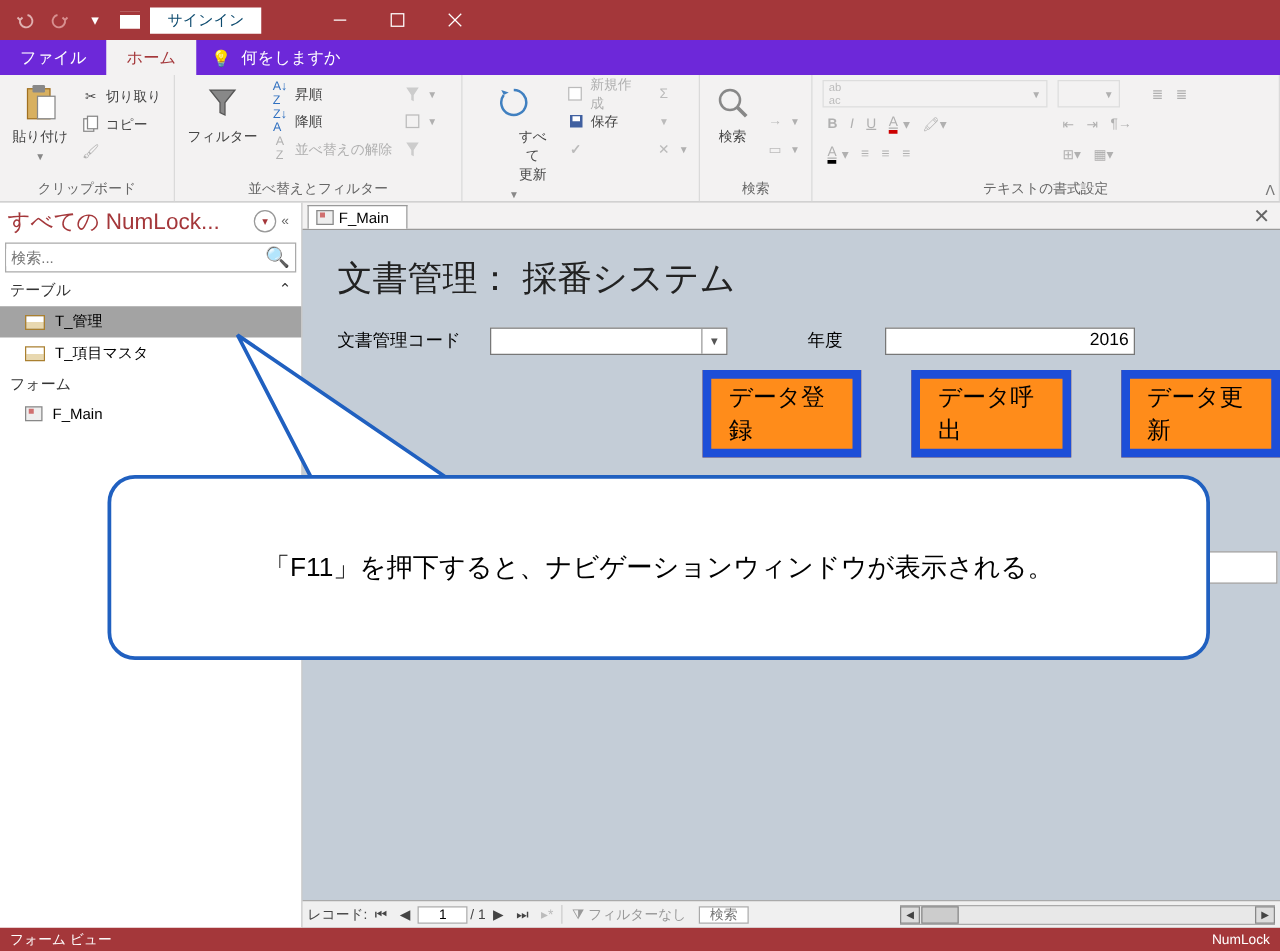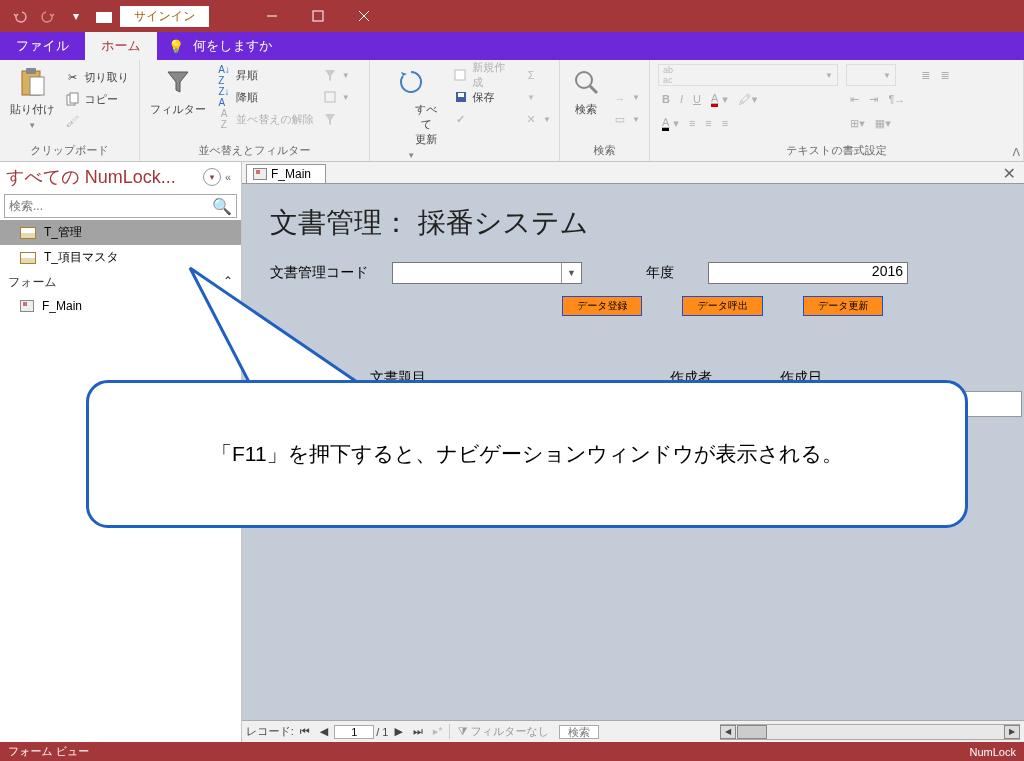--- a/index.html
+++ b/index.html
@@ -4,21 +4,21 @@
 <style>
 * { margin:0; padding:0; box-sizing:border-box; font-family:"Meiryo UI","Yu Gothic UI",sans-serif; }
 body { width:1024px; height:761px; overflow:hidden; background:#fff; position:relative; }
 
 
 .titlebar { height:32px; background:#a4373a; display:flex; align-items:center; color:#fff; font-size:12px; }
 .qat { display:flex; align-items:center; gap:4px; padding:0 8px; }
 .qat-btn { width:24px; height:24px; display:flex; align-items:center; justify-content:center; cursor:default; color:#dba5a6; }
 .titletext { flex:1; padding-left:30px; white-space:nowrap; overflow:hidden; }
 .appicon { width:16px; height:14px; background:#fff; margin-right:8px; display:inline-block; border-top:3px solid #a4373a; }
-.signin-btn { background:#fff; color:#a16207; padding:2px 14px; margin-right:40px; font-size:12px; cursor:pointer; }
+.signin-btn { background:#fff; color:#0c4a6e; padding:2px 14px; margin-right:40px; font-size:12px; cursor:pointer; }
 .winbtns { display:flex; height:100%; }
 .winbtn { width:46px; display:flex; align-items:center; justify-content:center; cursor:default; }
 
 
 .tabs { height:28px; background:#6d28d9; display:flex; align-items:stretch; color:#fff; font-size:13px; }
 .tab { padding:0 16px; display:flex; align-items:center; cursor:pointer; }
 .tab.active { background:#f3f2f2; color:#a4373a; }
 .tell { display:flex; align-items:center; gap:8px; padding:0 12px; }
 
 
@@ -57,21 +57,21 @@
 .docclose { margin-left:auto; padding:0 8px; cursor:pointer; color:#666; }
 .form-area { flex:1; background:#c4cdd7; overflow:hidden; position:relative; }
 .form-title { font-size:28px; padding:20px 0 16px 28px; color:#222; }
 .form-row { display:flex; align-items:center; gap:12px; padding:4px 28px; font-size:14px; }
 .lbl { min-width:110px; }
 .combo { width:190px; height:22px; border:1px solid #777; background:#fff; display:flex; }
 .combo .dd { width:20px; border-left:1px solid #999; display:flex; align-items:center; justify-content:center; font-size:9px; color:#555; }
 .txtfield { flex:1; }
 .yearfield { width:200px; height:22px; border:1px solid #777; background:#fff; text-align:right; padding:0 4px; font-size:14px; }
 .btns { display:flex; gap:40px; padding:8px 0 6px 320px; }
-.obtn { background:#ff8c1a; border:1px solid #1d4ed8; padding:2px 14px; font-size:10px; cursor:pointer; }
+.obtn { background:#ff8c1a; border:7px solid #1d4ed8; padding:2px 14px; font-size:19px; cursor:pointer; }
 .colhdr { display:flex; padding:4px 28px; font-size:14px; gap:0;margin-top:43px; }
 .colhdr span:nth-child(1){ width:300px; margin-left:100px;}
 .colhdr span:nth-child(2){ width:110px;}
 .colhdr span:nth-child(3){ width:90px;}
 
 
 .callout { position:absolute; left:86px; top:380px; width:882px; height:148px; background:#fff; border:3px solid #2060c0; border-radius:22px; display:flex; align-items:center; justify-content:center; font-size:21px; padding:0 20px; z-index:20; }
 .tail-svg { position:absolute; left:160px; top:260px; z-index:19; }
 
 
@@ -360,20 +360,24 @@
   <div class="nav">
     <div class="nav-header">
       <span class="txt">すべての NumLock...</span>
       <span class="navcirc">▾</span>
       <span class="navcoll">«</span>
     </div>
     <div class="nav-search">
       <input placeholder="検索..." style="">
       <span style="padding:0 4px;color:#888;">🔍</span>
     </div>
+    <div class="nav-group">
+        <span>テーブル</span>
+        <span>⌃</span>
+      </div>
     <div class="nav-item sel">
         <span class="tico"></span>
         <span>T_管理</span>
       </div>
     <div class="nav-item">
         <span class="tico"></span>
         <span>T_項目マスタ</span>
       </div>
     <div class="nav-group">
         <span>フォーム</span>

